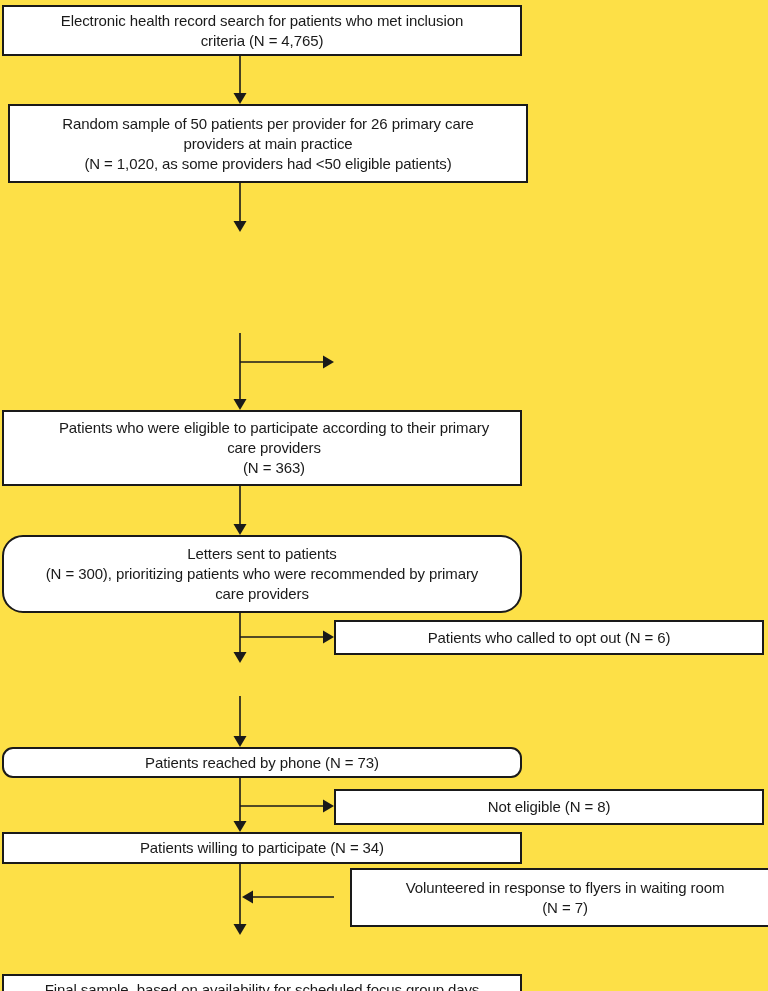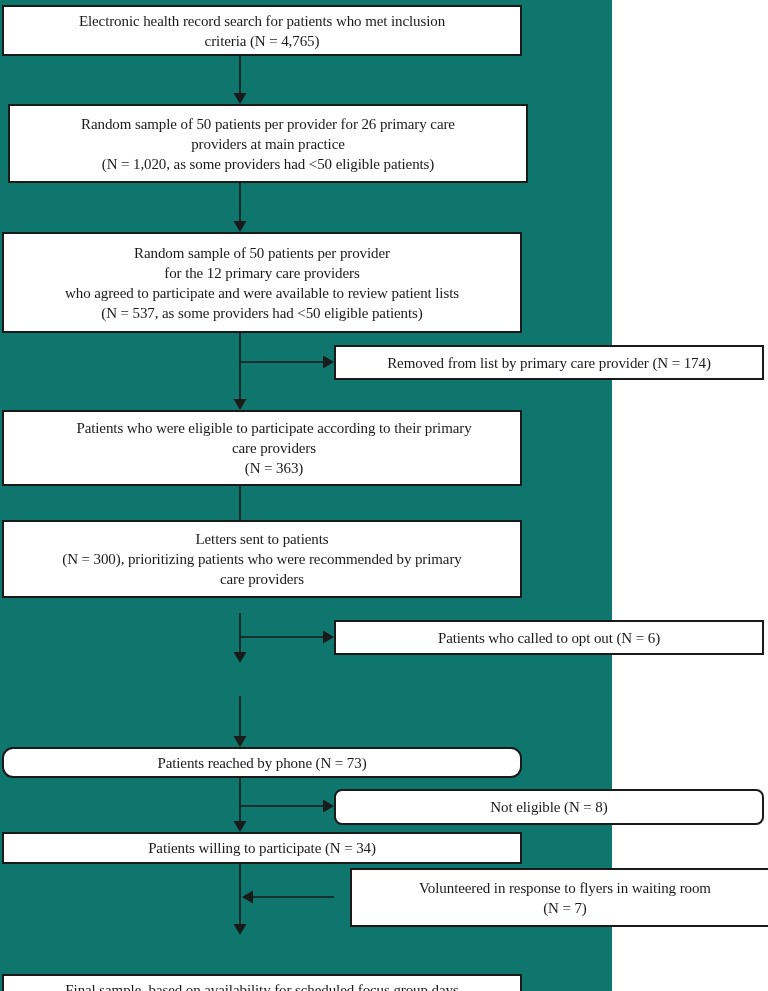--- a/index.html
+++ b/index.html
@@ -2,24 +2,24 @@
 <html><head>
 <meta charset="utf-8">
 <style>
   html, body {
     margin: 0;
     padding: 0;
     background: #ffffff;
   }
   #canvas {
     position: relative;
-    width: 612px;
+    width: 768px;
     height: 991px;
-    background: #0f766e;
-    font-family: Liberation Serif, serif;
+    background: #fde047;
+    font-family: Liberation Sans, sans-serif;
     color: #1a1a1a;
   }
   #arrows {
     position: absolute;
     left: 0;
     top: 0;
     width: 768px;
     height: 991px;
   }
   .box {
@@ -36,30 +36,30 @@
     line-height: 20px;
     padding: 1px 8px;
     letter-spacing: -0.1px;
   }
   
   .main { left: 2px; width: 520px; }
   #b1 { top: 5px;   height: 51px; }
   #b2 { top: 104px; height: 79px; margin-left: 6px; }
   #b3 { top: 232px; height: 101px; }
   #b4 { top: 410px; height: 76px; padding-left: 32px; }
-  #b5 { top: 520px; height: 78px; }
+  #b5 { top: 535px; height: 78px; border-radius: 21px; }
   #b6 { top: 663px; height: 33px; }
   #b7 { top: 747px; height: 31px; border-radius: 11px; }
   #b8 { top: 832px; height: 32px; }
   #b9 { top: 935px; height: 52px; margin-top: 39px; }
   
   .side { left: 334px; width: 430px; }
   #s1 { top: 345px; height: 35px; }
   #s2 { top: 620px; height: 35px; }
-  #s3 { top: 789px; height: 36px; border-radius: 8px; }
+  #s3 { top: 789px; height: 36px; }
   #s4 { top: 868px; height: 59px; margin-left: 16px; }
 </style>
 </head>
 <body>
 
 <div id="canvas">
 
   <svg id="arrows" viewBox="0 0 768 991" xmlns="http://www.w3.org/2000/svg">
     <g stroke="#1a1a1a" stroke-width="1.6" fill="#1a1a1a">
 
@@ -114,34 +114,29 @@
         <polygon points="253,890.5 253,903.5 242,897" stroke="none"></polygon>
       </g>
     </g>
   </svg>
 
   <div class="box main" id="b1">Electronic health record search for patients who met inclusion
 criteria (N = 4,765)</div>
   <div class="box main" id="b2">Random sample of 50 patients per provider for 26 primary care
 providers at main practice
 (N = 1,020, as some providers had &lt;50 eligible patients)</div>
-  <div class="box main" id="b3">Random sample of 50 patients per provider
-for the 12 primary care providers
-who agreed to participate and were available to review patient lists
-(N = 537, as some providers had &lt;50 eligible patients)</div>
   <div class="box main" id="b4">Patients who were eligible to participate according to their primary
 care providers
 (N = 363)</div>
   <div class="box main" id="b5">Letters sent to patients
 (N = 300), prioritizing patients who were recommended by primary
 care providers</div>
   <div class="box main" id="b7">Patients reached by phone (N = 73)</div>
   <div class="box main" id="b8">Patients willing to participate (N = 34)</div>
   <div class="box main" id="b9">Final sample, based on availability for scheduled focus group days
 (N = 25)</div>
 
-  <div class="box side" id="s1">Removed from list by primary care provider (N = 174)</div>
   <div class="box side" id="s2">Patients who called to opt out (N = 6)</div>
   <div class="box side" id="s3">Not eligible (N = 8)</div>
   <div class="box side" id="s4">Volunteered in response to flyers in waiting room
 (N = 7)</div>
 
 </div>
 
 </body></html>

